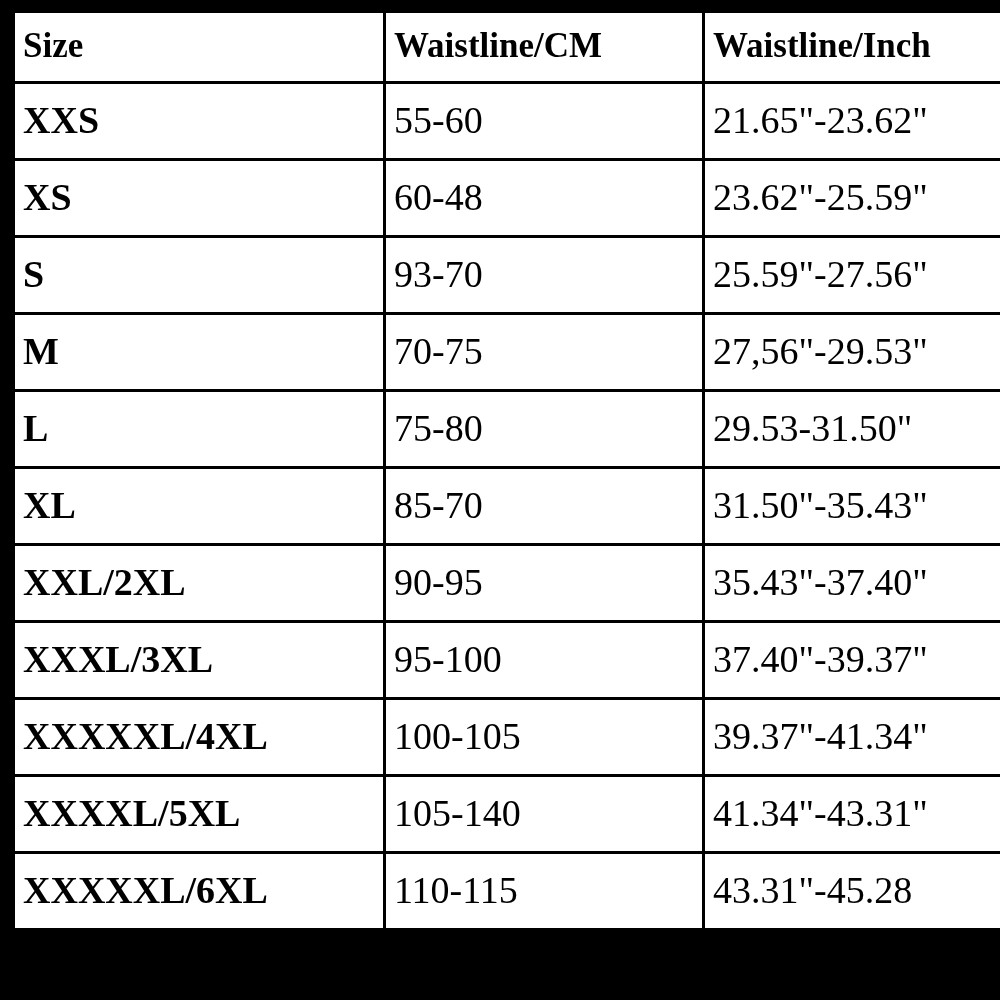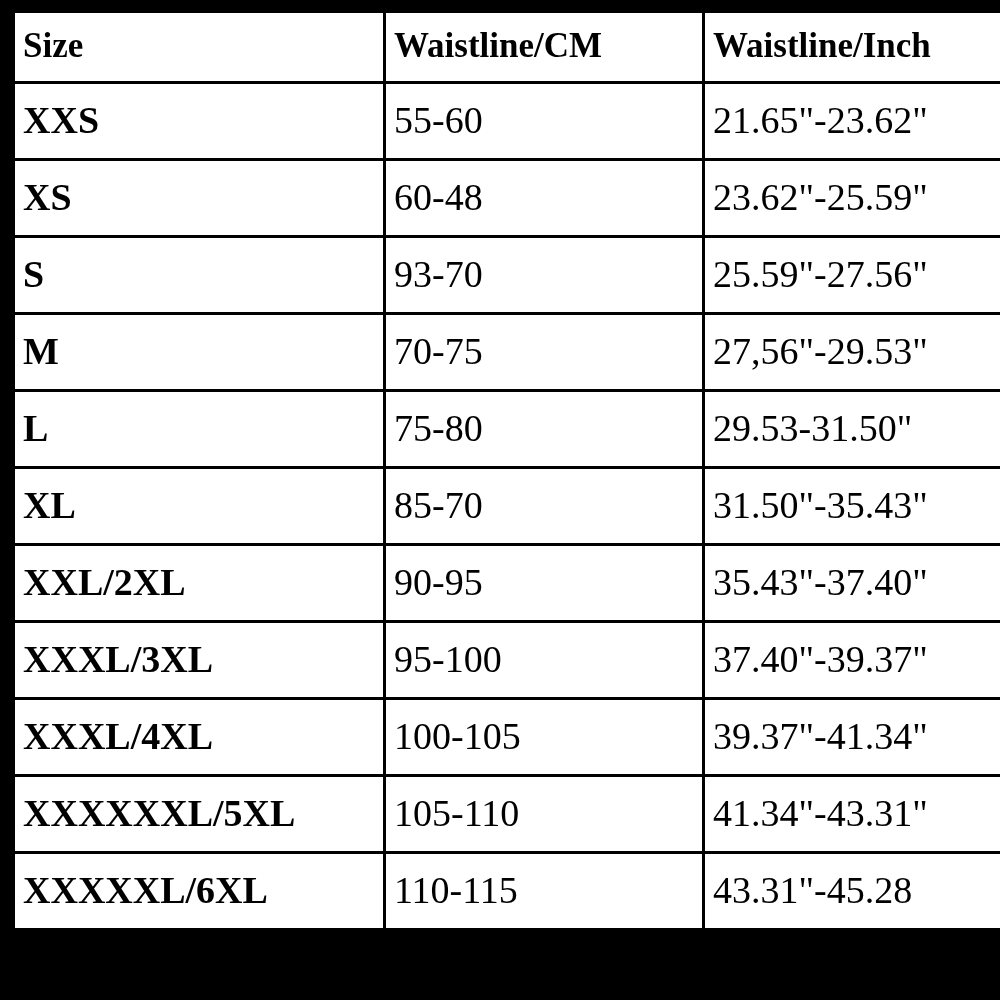--- a/index.html
+++ b/index.html
@@ -103,27 +103,27 @@
         <td class="size-cell">XXL/2XL</td>
         <td>90-95</td>
         <td>35.43"-37.40"</td>
       </tr>
       <tr>
         <td class="size-cell">XXXL/3XL</td>
         <td>95-100</td>
         <td>37.40"-39.37"</td>
       </tr>
       <tr>
-        <td class="size-cell">XXXL/4XL</td>
+        <td class="size-cell">XXXXXL/4XL</td>
         <td>100-105</td>
         <td>39.37"-41.34"</td>
       </tr>
       <tr>
-        <td class="size-cell">XXXXXXL/5XL</td>
-        <td>105-110</td>
+        <td class="size-cell">XXXXL/5XL</td>
+        <td>105-140</td>
         <td>41.34"-43.31"</td>
       </tr>
       <tr>
         <td class="size-cell">XXXXXL/6XL</td>
         <td>110-115</td>
         <td>43.31"-45.28</td>
       </tr>
     </tbody>
   </table>
 </div>

